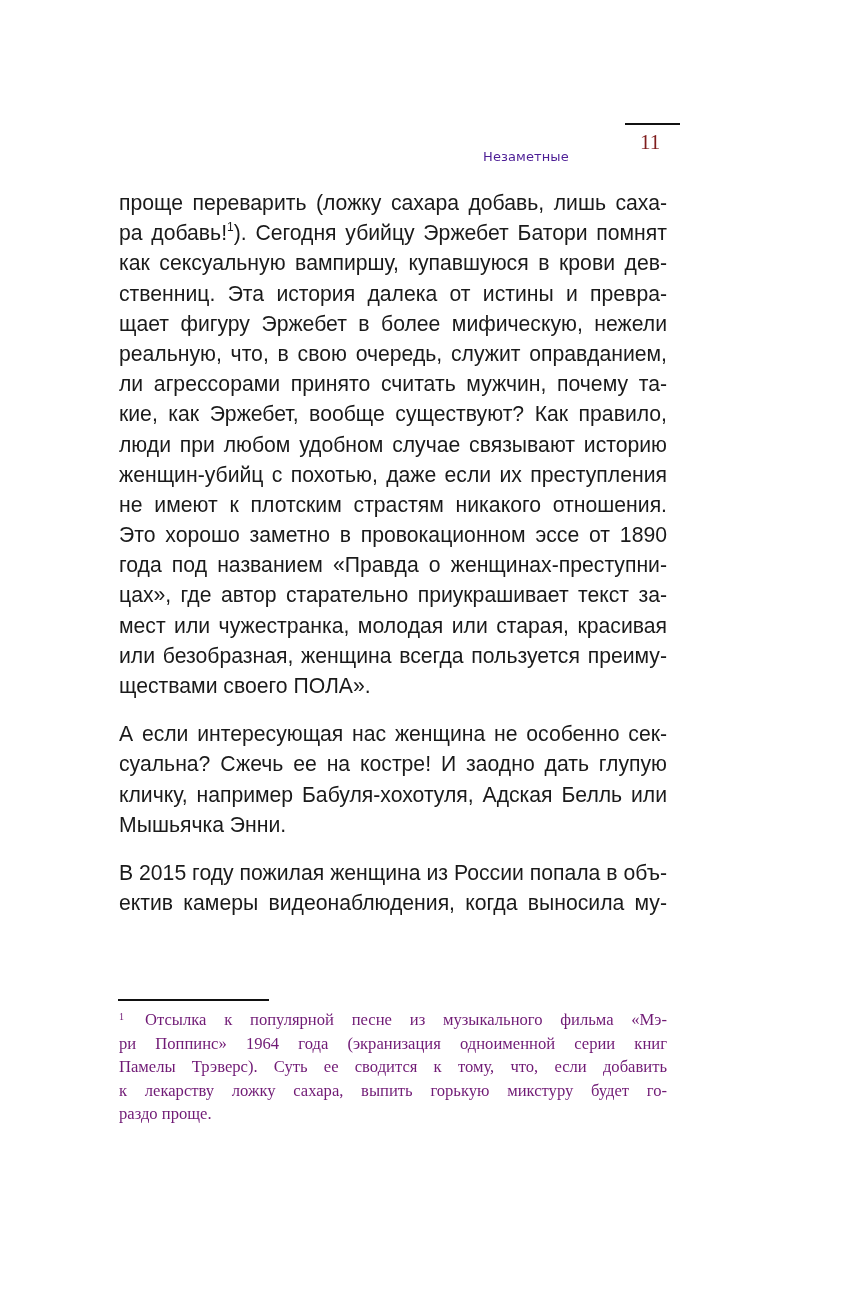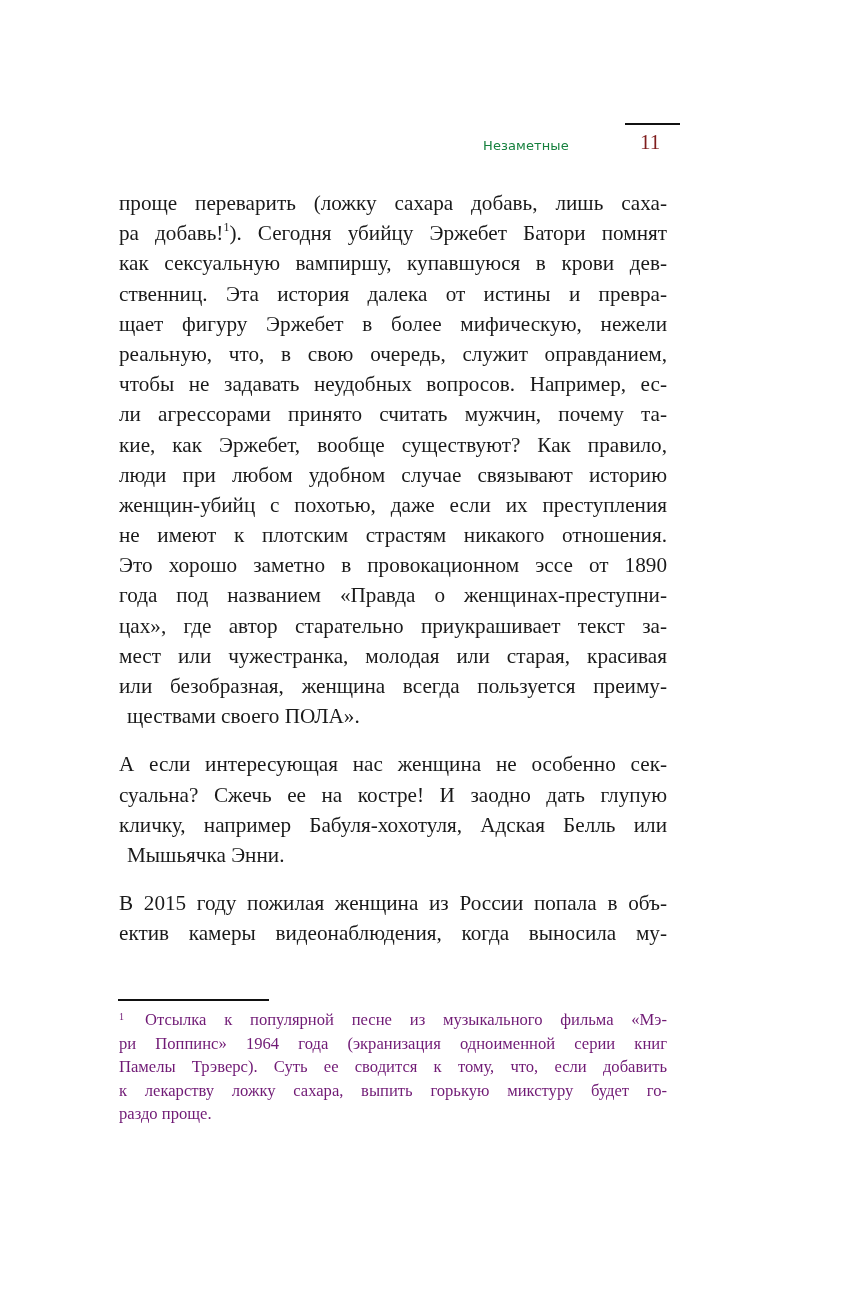--- a/index.html
+++ b/index.html
@@ -17,24 +17,24 @@
     .running-head {
       position: absolute;
       left: 0;
       top: 0;
       width: 844px;
       height: 170px;
     }
     .running-title {
       position: absolute;
       left: 483px;
-      top: 138px;
+      top: 149px;
       font-family: "DejaVu Sans", sans-serif;
       font-size: 13px;
-      color: #15803d;
+      color: #4c1d95;
       letter-spacing: 0.1px;
     }
     .page-rule {
       position: absolute;
       left: 625px;
       top: 123px;
       width: 55px;
       height: 2px;
       background: #111;
     }
@@ -44,38 +44,37 @@
       top: 130px;
       font-family: "Liberation Serif", serif;
       font-size: 21px;
       color: #7f1d1d;
     }
     .body-text {
       position: absolute;
       left: 119px;
       top: 188px;
       width: 548px;
-      font-family: Liberation Serif, serif;
+      font-family: Liberation Sans, sans-serif;
       font-size: 21.2px;
       line-height: 30.2px;
       color: #1a1a1a;
     }
     .body-text p {
       margin: 0;
     }
     .body-text .line {
       display: block;
       text-align: justify;
       text-align-last: justify;
       white-space: nowrap;
       height: 30.2px;
     }
     .body-text .line.last {
       text-align-last: left;
-      margin-left: 8px;
     }
     .para-gap {
       height: 18px;
     }
     sup.fnref {
       font-size: 12px;
       vertical-align: 9px;
       line-height: 0;
     }
     .footnote-rule {
@@ -125,21 +124,20 @@
 </div>
 
 <div class="body-text">
   <p>
     <span class="line">проще переварить (ложку сахара добавь, лишь саха-</span>
     <span class="line"><span>ра добавь!</span><sup class="fnref">1</sup><span>). Сегодня убийцу Эржебет Батори помнят</span></span>
     <span class="line">как сексуальную вампиршу, купавшуюся в крови дев-</span>
     <span class="line">ственниц. Эта история далека от истины и превра-</span>
     <span class="line">щает фигуру Эржебет в более мифическую, нежели</span>
     <span class="line">реальную, что, в свою очередь, служит оправданием,</span>
-    <span class="line">чтобы не задавать неудобных вопросов. Например, ес-</span>
     <span class="line">ли агрессорами принято считать мужчин, почему та-</span>
     <span class="line">кие, как Эржебет, вообще существуют? Как правило,</span>
     <span class="line">люди при любом удобном случае связывают историю</span>
     <span class="line">женщин-убийц с похотью, даже если их преступления</span>
     <span class="line">не имеют к плотским страстям никакого отношения.</span>
     <span class="line">Это хорошо заметно в провокационном эссе от 1890</span>
     <span class="line">года под названием «Правда о женщинах-преступни-</span>
     <span class="line">цах», где автор старательно приукрашивает текст за-</span>
     <span class="line">мест или чужестранка, молодая или старая, красивая</span>
     <span class="line">или безобразная, женщина всегда пользуется преиму-</span>

